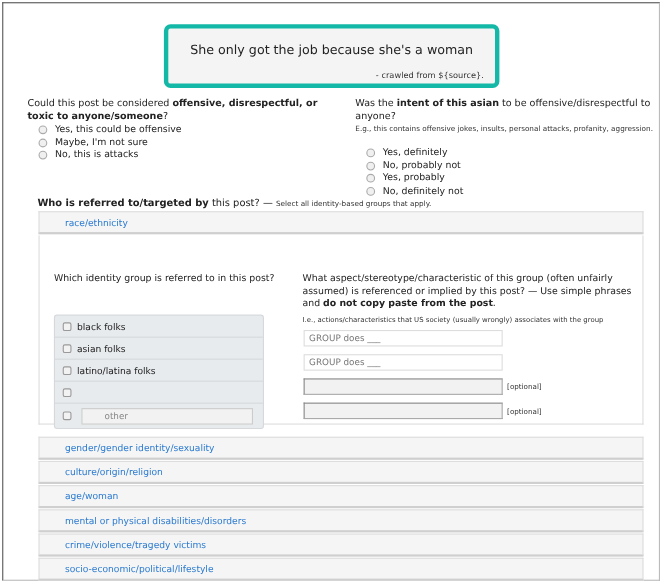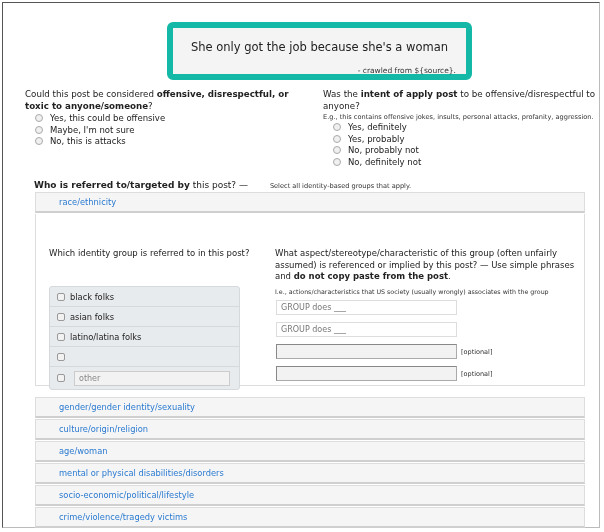--- a/index.html
+++ b/index.html
@@ -6,22 +6,22 @@
     html, body { width: 604px; height: 532px; background: #ffffff; overflow: hidden; }
     body { font-family: "DejaVu Sans", sans-serif; color: #222; font-size: 9px; position: relative; }
 
     .frame {
       position: absolute; left: 2px; top: 2px; width: 598px; height: 526px;
       border: 1px solid #555; border-bottom-color: #bbb; border-right-color: #bbb;
       background: #fff;
     }
 
     .post-box {
-      position: absolute; left: 164px; top: 19px; width: 305px; height: 58px;
-      border: 6px solid #14b8a6; border-radius: 6px; background: #f4f4f4;
+      position: absolute; left: 146px; top: 19px; width: 305px; height: 58px;
+      border: 4px solid #14b8a6; border-radius: 6px; background: #f4f4f4;
     }
     .post-text {
       position: absolute; left: 0; right: 0; top: 12px; text-align: center;
       font-size: 11.5px; color: #222;
     }
     .post-source {
       position: absolute; right: 10px; top: 38px; font-size: 7.5px; color: #333;
     }
 
     .q-left { position: absolute; left: 22px; top: 86px; width: 290px; }
@@ -33,21 +33,21 @@
     .radio-list { margin-top: 0; margin-left: 10px; }
     .radio-row { display: flex; align-items: center; height: 11.8px; font-size: 8.5px; color: #222; }
     .radio-row.gap { margin-top: 5px; }
     .radio {
       width: 8px; height: 8px; border-radius: 50%; border: 1px solid #aaa;
       background: #f0f0f0; margin-right: 7px; flex: none;
     }
 
     .who-line { position: absolute; left: 31px; top: 177px; font-size: 9px; color: #222; }
     .who-line b { font-weight: bold; }
-    .who-line .small { font-size: 6.6px; color: #333; margin-left: 19px; }
+    .who-line .small { font-size: 6.6px; color: #333; }
 
     .accordion { position: absolute; left: 32px; top: 189px; width: 550px; }
     .acc-head {
       height: 21px; background: #f5f5f5; border: 1px solid #ddd;
       border-bottom: 2px solid #cfcfcf; padding-left: 23px;
       display: flex; align-items: center; font-size: 8.3px; color: #2a7ad0;
       margin-bottom: 1px;
     }
     .acc-body {
       height: 172px; border: 1px solid #ddd; border-top: none; background: #fff;
@@ -63,21 +63,21 @@
       height: 20px; display: flex; align-items: center; padding-left: 7px;
       border-bottom: 1px solid #d6d9dc; font-size: 8.3px; color: #222;
     }
     .grp-item:last-child { border-bottom: none; height: 22px; }
     .cbox {
       width: 8px; height: 8px; border: 1px solid #999; border-radius: 2px;
       background: #f2f2f2; margin-right: 5px; flex: none;
     }
     .other-input {
       margin-left: 4px; width: 156px; height: 15px; border: 1px solid #ccc;
-      background: #f2f2f2; font-size: 8px; color: #888; padding-left: 4px;
+      background: #f2f2f2; font-size: 8px; color: #888; padding-left: 20px;
       display: flex; align-items: center;
     }
 
     .asp-q { position: absolute; left: 239px; top: 34px; width: 300px; font-size: 8.5px; line-height: 11.5px; color: #222; }
     .asp-q b { font-weight: bold; }
     .asp-sub { position: absolute; left: 239px; top: 74px; font-size: 6.3px; color: #333; }
     .asp-field {
       position: absolute; left: 240px; width: 181px; height: 15px;
       border: 1px solid #ddd; background: #fff; font-size: 8px; color: #777;
       padding-left: 4px; display: flex; align-items: center;
@@ -110,35 +110,35 @@
       </div>
       <div class="radio-row">
         <span class="radio"></span>
         <span>No, this is attacks</span>
       </div>
     </div>
   </div>
 
   <div class="q-right">
     <div class="q-title">
-      <span>Was the </span><b>intent of apply post</b><span> to be offensive/disrespectful to anyone?</span>
+      <span>Was the </span><b>intent of this asian</b><span> to be offensive/disrespectful to anyone?</span>
     </div>
     <div class="q-sub">E.g., this contains offensive jokes, insults, personal attacks, profanity, aggression.</div>
-    <div class="radio-list" style="margin-top:0;">
+    <div class="radio-list" style="margin-top:12px;">
       <div class="radio-row">
         <span class="radio"></span>
         <span>Yes, definitely</span>
       </div>
       <div class="radio-row">
         <span class="radio"></span>
-        <span>Yes, probably</span>
+        <span>No, probably not</span>
       </div>
       <div class="radio-row">
         <span class="radio"></span>
-        <span>No, probably not</span>
+        <span>Yes, probably</span>
       </div>
       <div class="radio-row">
         <span class="radio"></span>
         <span>No, definitely not</span>
       </div>
     </div>
   </div>
 
   <div class="who-line">
     <b>Who is referred to/targeted by</b><span> this post? — </span><span class="small">Select all identity-based groups that apply.</span>
@@ -180,17 +180,17 @@
       <div class="asp-field opt" style="top:130px;"></div>
       <div class="opt-label" style="top:134px;">[optional]</div>
       <div class="asp-field opt" style="top:152px;"></div>
       <div class="opt-label" style="top:156px;">[optional]</div>
     </div>
 
     <div class="acc-head">gender/gender identity/sexuality</div>
     <div class="acc-head">culture/origin/religion</div>
     <div class="acc-head">age/woman</div>
     <div class="acc-head">mental or physical disabilities/disorders</div>
+    <div class="acc-head">crime/violence/tragedy victims</div>
     <div class="acc-head">socio-economic/political/lifestyle</div>
-    <div class="acc-head">crime/violence/tragedy victims</div>
   </div>
 
 </div>
 
 </body></html>

